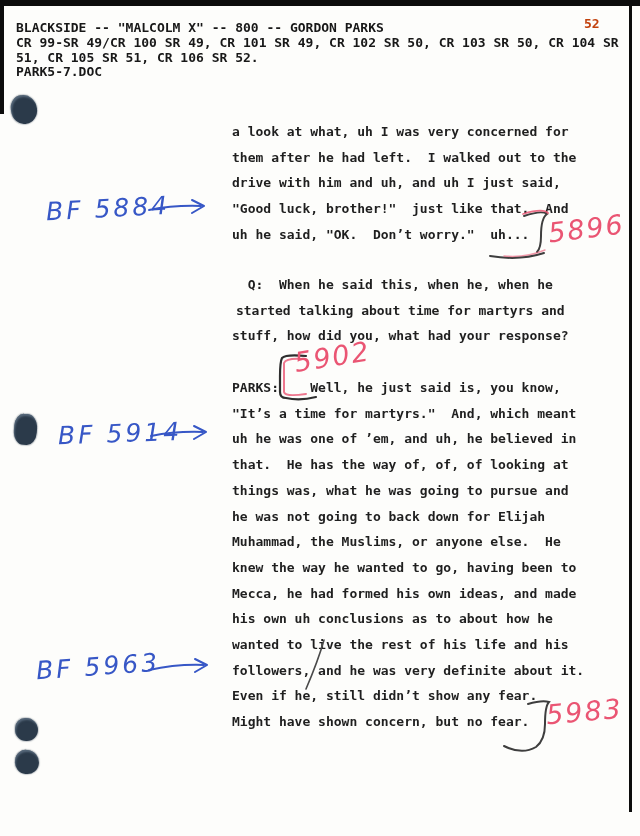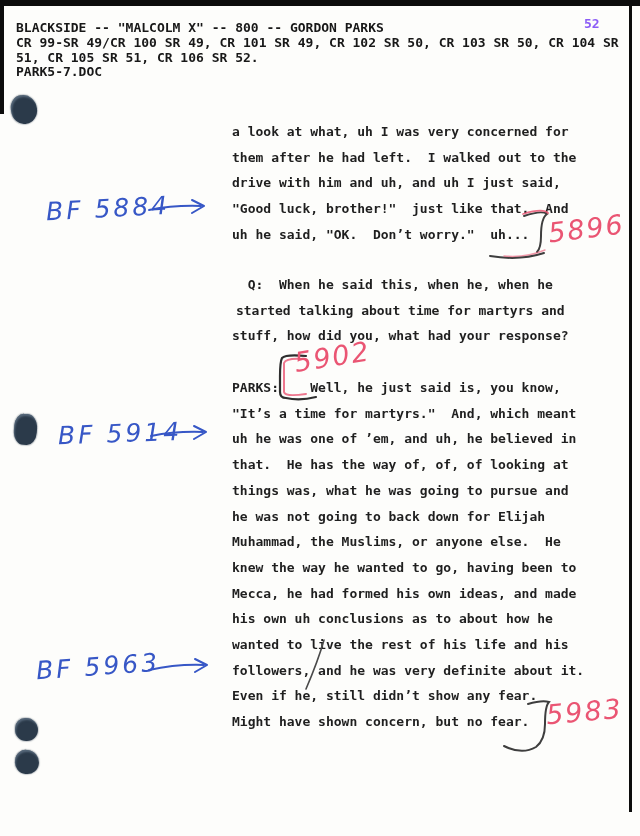--- a/index.html
+++ b/index.html
@@ -15,21 +15,21 @@
   
   .type{
     position:absolute;white-space:pre;color:#1f1f1f;
     font:bold 13px/25.7px "DejaVu Sans Mono",monospace;
   }
   .hdr{
     position:absolute;left:16px;top:21px;white-space:pre;color:#181818;
     font:bold 13px/14.8px "DejaVu Sans Mono",monospace;
   }
   .pageno{
-    position:absolute;left:584px;top:17px;color:#8b5cf6;
+    position:absolute;left:584px;top:17px;color:#c2410c;
     font:bold 13px/14px "DejaVu Sans Mono",monospace;
   }
   .body-block{left:232px;}
   
   .punch{position:absolute;background:#2b3a4a;border-radius:46% 54% 50% 50%;
     box-shadow:inset 1px 2px 2px rgba(120,140,160,.55), 0 0 1px 1px rgba(43,58,74,.25);}
   .punch-1{left:11px;top:95px;width:26px;height:29px;transform:rotate(-8deg);}
   .punch-2{left:14px;top:414px;width:23px;height:31px;border-radius:40% 45% 42% 44%;transform:rotate(4deg);}
   .punch-3{left:15px;top:718px;width:23px;height:23px;}
   .punch-4{left:15px;top:750px;width:24px;height:24px;transform:rotate(6deg);}

